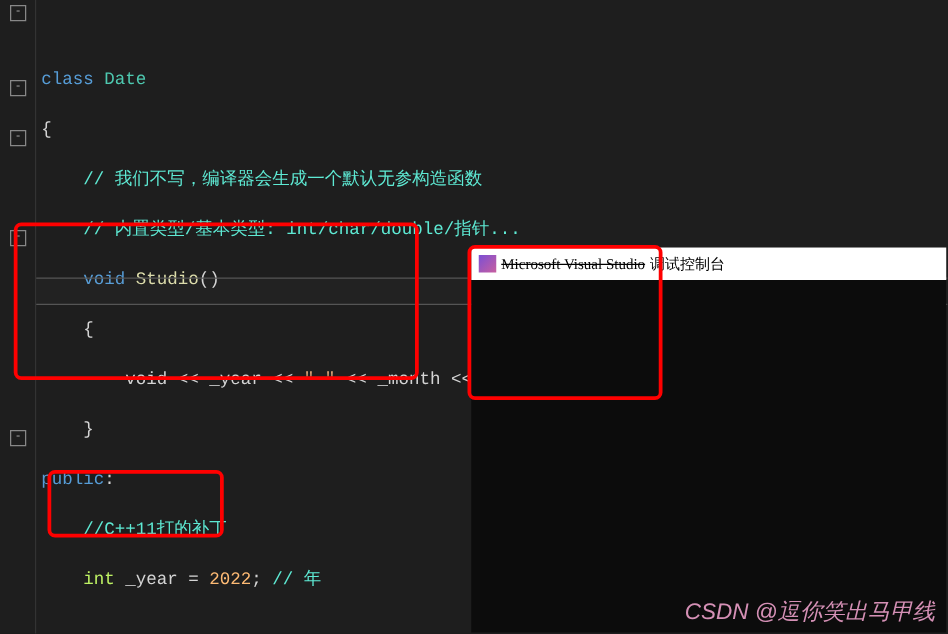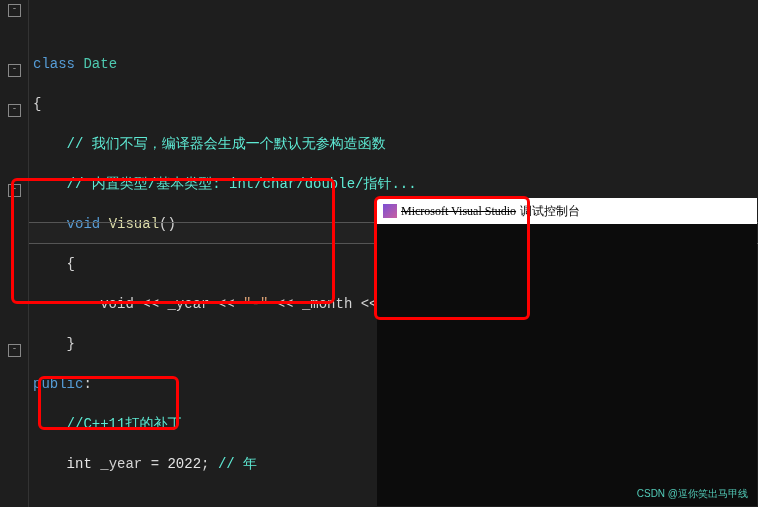--- a/index.html
+++ b/index.html
@@ -41,25 +41,25 @@
   }
   .code {
     padding: 14px 0 0 4px;
     white-space: pre;
     line-height: 20px;
     position: relative;
     flex: 1;
   }
   .line { height: 20px; }
   .kw { color: #569cd6; }
-  .type { color: #e5e5e5; }
+  .type { color: #bef264; }
   .cls { color: #4ec9b0; }
   .fn { color: #dcdcaa; }
   .str { color: #d69d72; }
-  .num { color: #e5e5e5; }
+  .num { color: #fdba74; }
   .cmt { color: #5eead4; }
   .op { color: #d4d4d4; }
   .redbox {
     position: absolute;
     border: 3px solid #ff0000;
     border-radius: 6px;
     pointer-events: none;
     z-index: 5;
   }
   .console {
@@ -96,25 +96,26 @@
   .console-body {
     padding: 6px 4px;
     white-space: pre;
     line-height: 22px;
     color: #ddd;
   }
   .watermark {
     position: absolute;
     bottom: 6px;
     right: 10px;
-    color: #5eead4;
+    color: #f9a8d4;
     font-family: "Microsoft YaHei",sans-serif;
-    font-size: 10px;
+    font-size: 18px;
     z-index: 10;
     opacity: 0.85;
+    font-style: italic;
   }
   .highlight-line {
     position: absolute;
     left: 0;
     right: 0;
     height: 20px;
     border-top: 1px solid #555;
     border-bottom: 1px solid #555;
     background: rgba(255,255,255,0.02);
     z-index: 0;
@@ -130,21 +131,21 @@
     <div class="fold" style="top:104px">-</div>
     <div class="fold" style="top:184px">-</div>
     <div class="fold" style="top:344px">-</div>
   </div>
   <div class="code">
     <div class="highlight-line" style="top:222px"></div>
 <div class="line"><span class="kw">class</span> <span class="cls">Date</span></div>
 <div class="line"><span>{</span></div>
 <div class="line">    <span class="cmt">// 我们不写，编译器会生成一个默认无参构造函数</span></div>
 <div class="line">    <span class="cmt">// 内置类型/基本类型: int/char/double/指针...</span></div>
-<div class="line">    <span class="kw">void</span> <span class="fn">Visual</span><span>()</span></div>
+<div class="line">    <span class="kw">void</span> <span class="fn">Studio</span><span>()</span></div>
 <div class="line">    <span>{</span></div>
 <div class="line">        <span>void </span><span class="op">&lt;&lt;</span><span> _year </span><span class="op">&lt;&lt;</span><span class="str"> "-" </span><span class="op">&lt;&lt;</span><span> _month </span><span class="op">&lt;&lt;</span><span class="str"> "-" </span><span class="op">&lt;&lt;</span><span> _day </span><span class="op">&lt;&lt;</span><span> endl;</span></div>
 <div class="line">    <span>}</span></div>
 <div class="line"><span class="kw">public</span><span>:</span></div>
 <div class="line">    <span class="cmt">//C++11打的补丁</span></div>
 <div class="line">    <span class="type">int</span><span> _year </span><span>= </span><span class="num">2022</span><span>; </span><span class="cmt">// 年</span></div>
 
 
 
 

